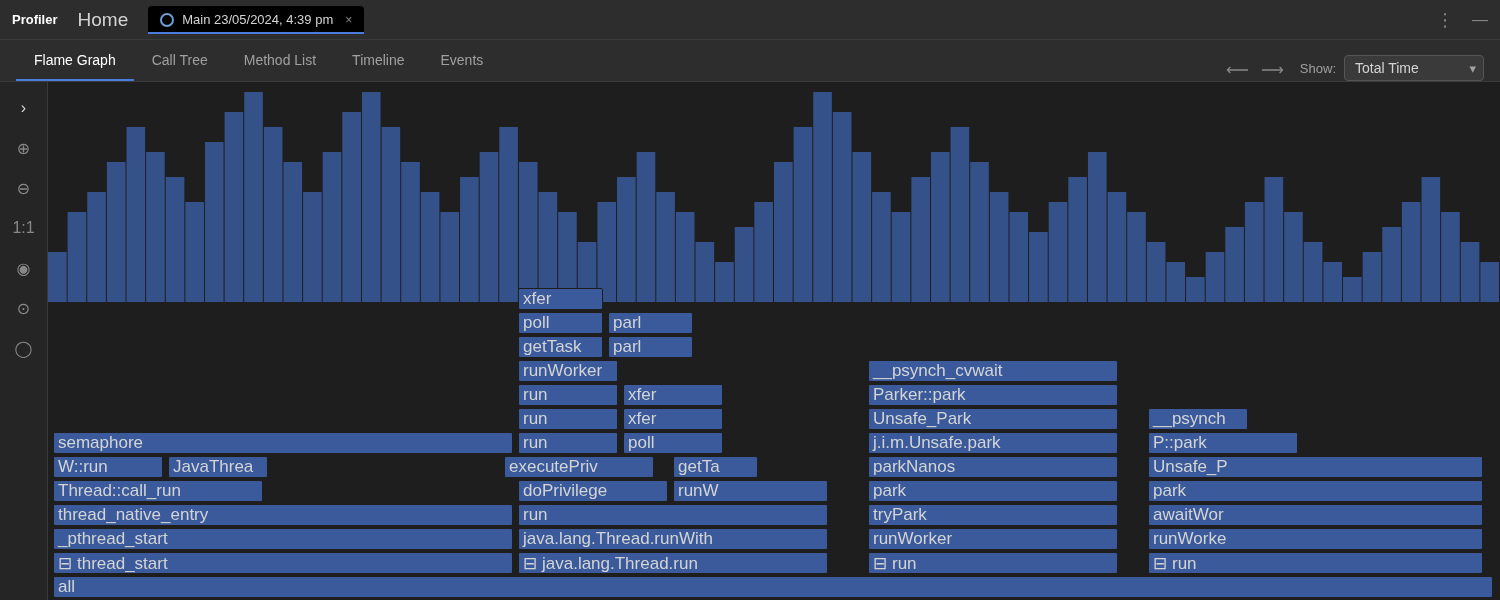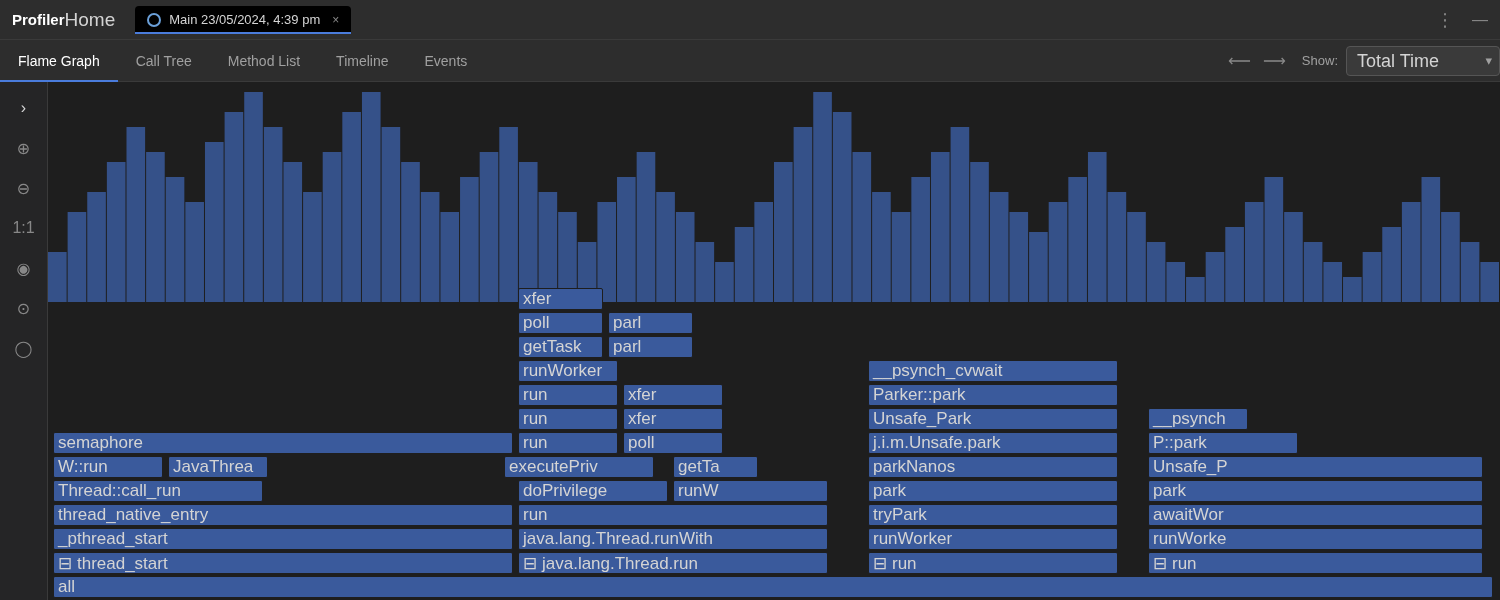--- a/index.html
+++ b/index.html
@@ -17,22 +17,23 @@
     .title-bar {
       display: flex;
       align-items: center;
       background: #2d2d2d;
       height: 40px;
       padding: 0 12px;
       border-bottom: 1px solid #3a3a3a;
     }
     .title-bar-app {
       font-weight: 700;
-      font-size: 15px;
+      font-size: 13px;
       color: #ffffff;
+      margin-right: 20px;
     }
     .title-bar-home {
       color: #d4d4d4;
       margin-right: 20px;
       font-size: 19px;
     }
     .title-bar-tab {
       display: flex;
       align-items: center;
       background: #000000;
@@ -74,24 +75,24 @@
       letter-spacing: 2px;
     }
     .title-bar-minimize {
       color: #888;
       font-size: 16px;
     }
 
     
     .nav-bar {
       display: flex;
-      align-items: center;
+      align-items: flex-end;
       background: #2d2d2d;
       height: 42px;
-      padding: 0 0;
+      padding: 0 16px;
       border-bottom: 1px solid #3a3a3a;
       gap: 0;
     }
     .nav-tab {
       padding: 10px 18px;
       font-size: 14px;
       font-weight: 500;
       color: #a0a0a0;
       cursor: pointer;
       position: relative;
@@ -116,21 +117,21 @@
       color: #a0a0a0;
       font-size: 13px;
       margin-right: 8px;
     }
     .nav-show-select {
       background: #3a3a3a;
       border: 1px solid #555;
       border-radius: 4px;
       color: #d4d4d4;
       padding: 4px 28px 4px 10px;
-      font-size: 18px;
+      font-size: 14px;
       appearance: none;
       cursor: pointer;
       min-width: 140px;
     }
     .nav-show-wrapper {
       display: flex;
       align-items: center;
       position: relative;
     }
     .nav-show-wrapper::after {

